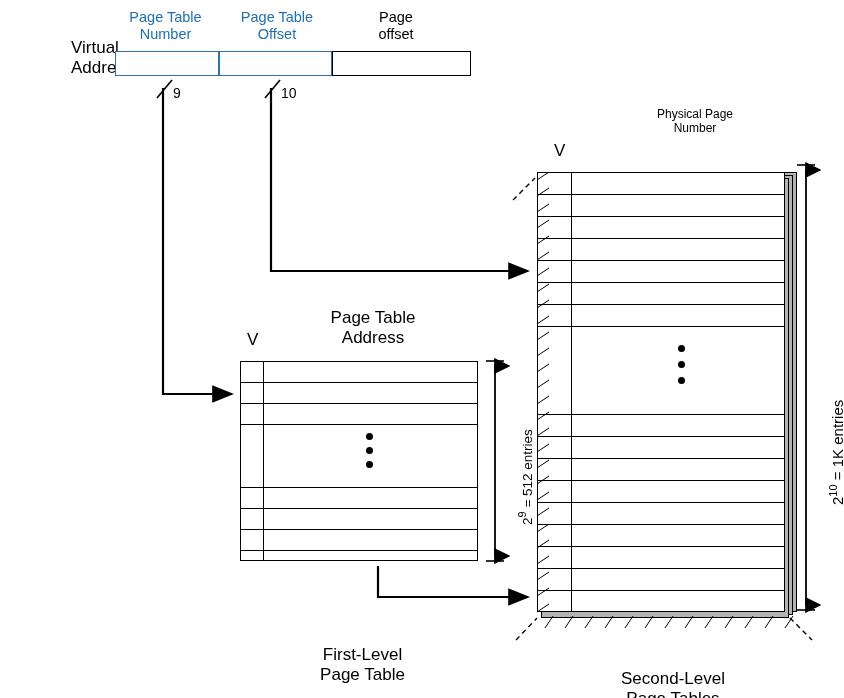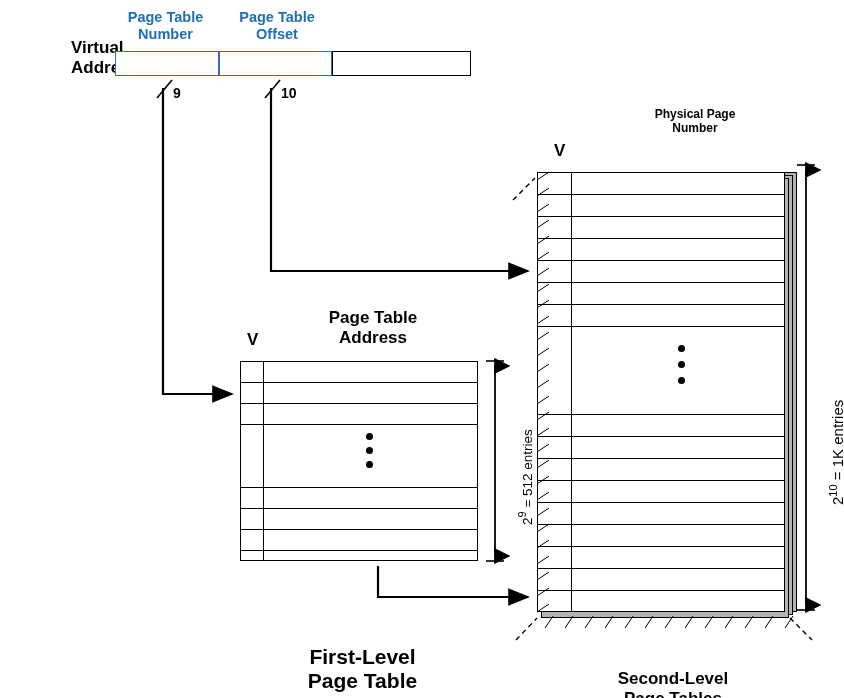--- a/index.html
+++ b/index.html
@@ -15,21 +15,20 @@
     position: relative;
     width: 844px;
     height: 698px;
     overflow: hidden;
     background: #ffffff;
   }
   .txt {
     position: absolute;
     white-space: pre;
     line-height: 1.15;
-    font-weight: bold;
   }
   .ctr {
     text-align: center;
   }
   .blue {
     color: #1f6fb4;
   }
   .box {
     position: absolute;
     box-sizing: border-box;
@@ -86,20 +85,21 @@
 </style>
 </head>
 <body>
 
 <div id="canvas">
 
   <div class="txt" style="left:28px; top:38px; font-size:17px;margin-left:43px;">Virtual<br>Address</div>
 
   <div class="txt ctr blue" style="left:113px; top:9px; width:105px; font-size:14.5px;">Page Table<br>Number</div>
   <div class="txt ctr blue" style="left:222px; top:9px; width:110px; font-size:14.5px;">Page Table<br>Offset</div>
+  <div class="txt ctr" style="left:344px; top:9px; width:104px; font-size:14.5px;">Page<br>offset</div>
 
   <div class="box blueborder" style="left:115px; top:51px; width:104px; height:25px;"></div>
   <div class="box blueborder" style="left:219px; top:51px; width:113px; height:25px;"></div>
   <div class="box" style="left:332px; top:51px; width:139px; height:25px;"></div>
 
   <div class="txt" style="left:173px; top:85px; font-size:14px;">9</div>
   <div class="txt" style="left:281px; top:85px; font-size:14px;">10</div>
 
   <div class="txt" style="left:247px; top:330px; font-size:17px;">V</div>
   <div class="txt ctr" style="left:278px; top:308px; width:190px; font-size:17px;">Page Table<br>Address</div>
@@ -115,21 +115,21 @@
   <div class="hline" style="left:240px; top:508px; width:238px;"></div>
   <div class="hline" style="left:240px; top:529px; width:238px;"></div>
   <div class="hline" style="left:240px; top:550px; width:238px;"></div>
 
   <div class="dots" style="left:366px; top:433px;">
     <div class="dot" style="left:0; top:0;"></div>
     <div class="dot" style="left:0; top:14px;"></div>
     <div class="dot" style="left:0; top:28px;"></div>
   </div>
 
-  <div class="txt ctr" style="left:270px; top:645px; width:185px; font-size:21px;">First-Level<br>Page Table</div>
+  <div class="txt ctr" style="left:270px; top:645px; width:185px; font-size:17px;">First-Level<br>Page Table</div>
 
   <div class="stackpane" style="left:549px; top:172px; width:248px; height:440px;"></div>
   <div class="stackpane" style="left:545px; top:175px; width:248px; height:440px;"></div>
   <div class="stackpane" style="left:541px; top:178px; width:248px; height:440px;"></div>
 
   <div class="txt ctr" style="left:590px; top:108px; width:210px; font-size:12px;">Physical Page<br>Number</div>
   <div class="txt" style="left:554px; top:141px; font-size:17px;">V</div>
 
   <div class="box" style="left:537px; top:172px; width:248px; height:440px;"></div>
   <div class="vline" style="left:571px; top:172px; height:440px;"></div>

